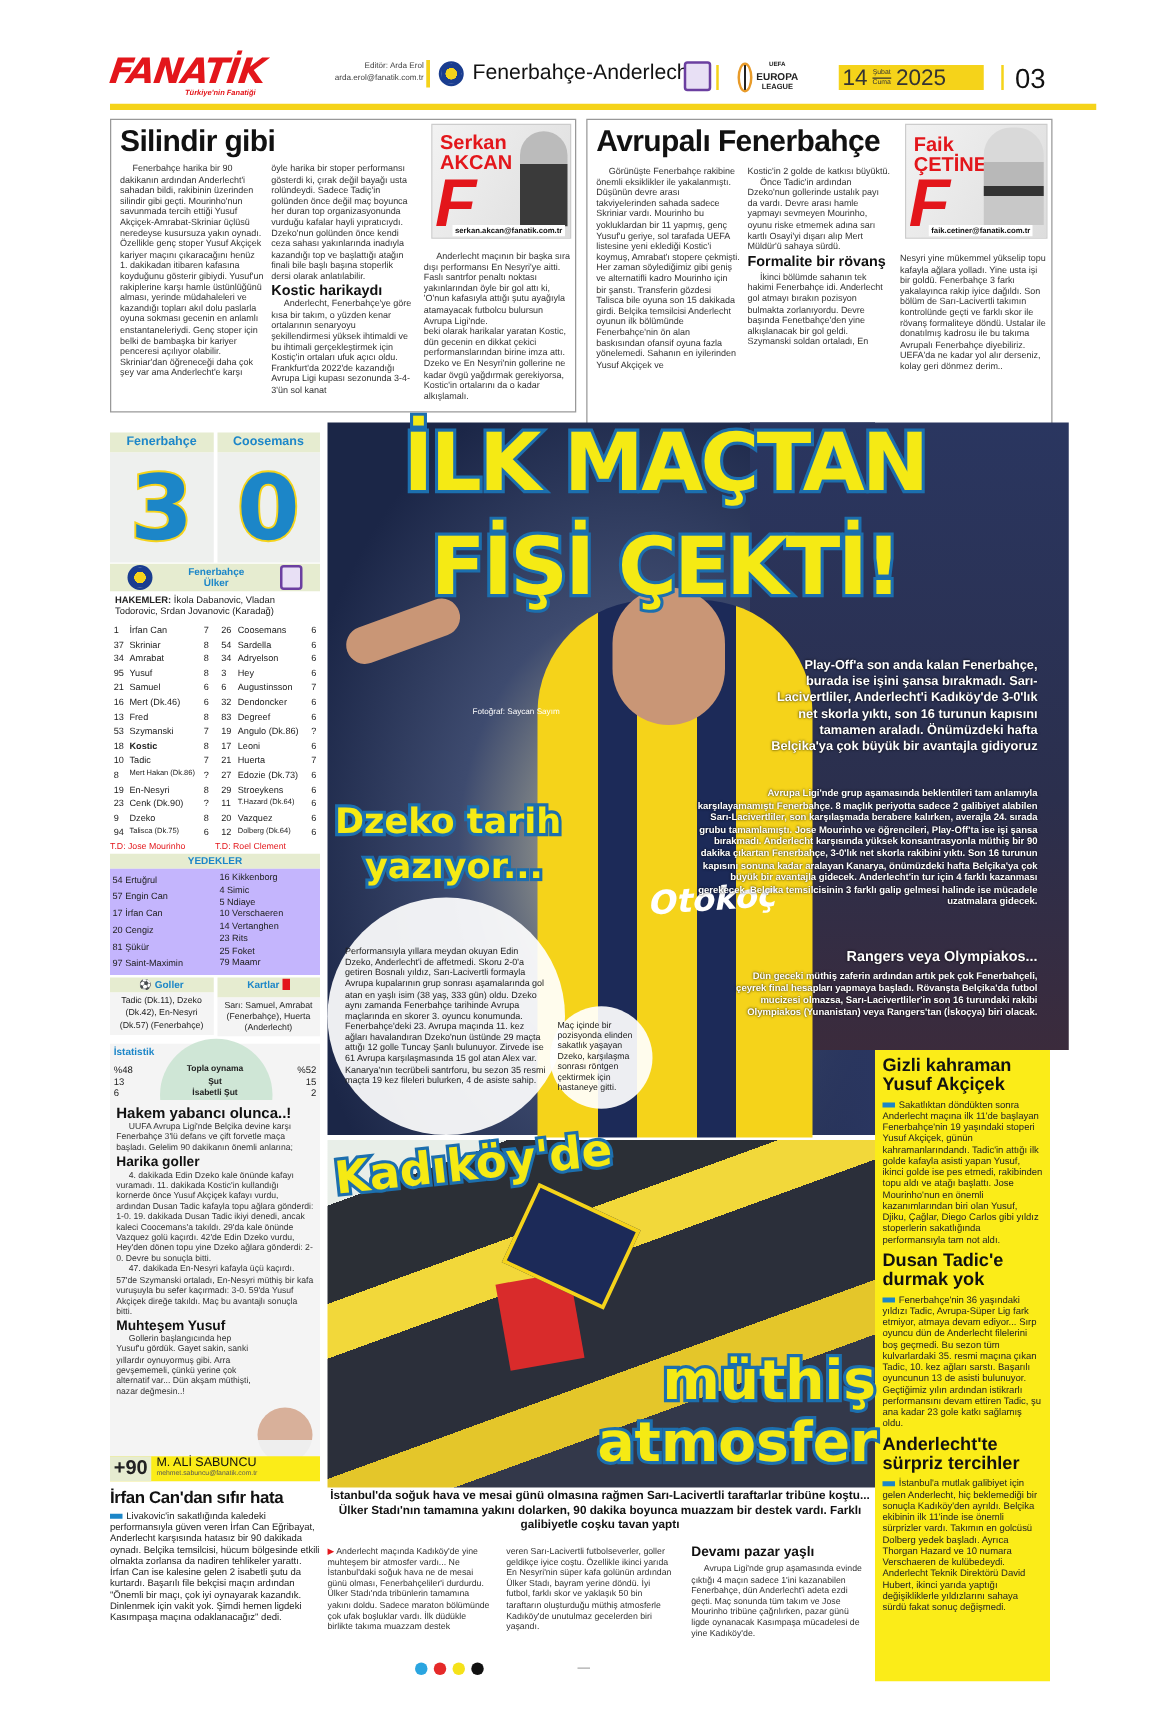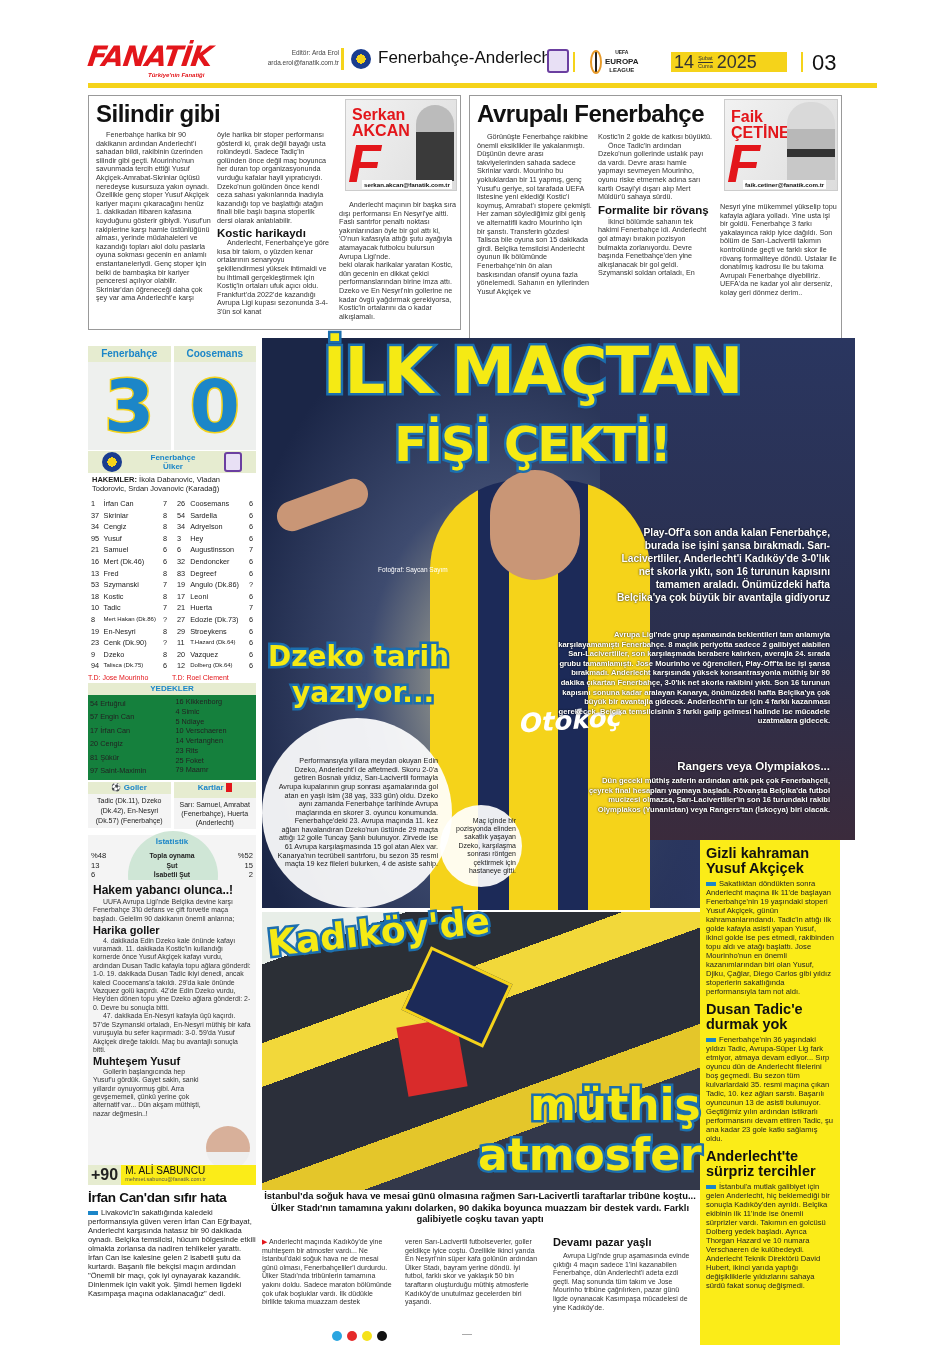--- a/index.html
+++ b/index.html
@@ -44,21 +44,21 @@
 .stat-row{display:flex;justify-content:space-between;font-size:7.6px;line-height:9.6px}
 .stat-lbl{font-weight:bold;font-size:6.8px}
 
 .hero{left:262px;top:338px;width:438px;height:570px;background:radial-gradient(ellipse at 55% 60%,#c8c4a0 0%,#3e4b6f 40%,#1b2647 80%);overflow:hidden}
 .hero-right{left:600px;top:338px;width:255px;height:502px;background:linear-gradient(180deg,#2a3660,#2b2f4d 60%,#3b2b3c);}
 .player{left:430px;top:480px;width:220px;height:430px;background:linear-gradient(90deg,#f5d31a 0 22%,#1c2a58 22% 36%,#f5d31a 36% 58%,#1c2a58 58% 72%,#f5d31a 72%);border-radius:90px 90px 0 0}
 .player-head{left:490px;top:470px;width:90px;height:110px;border-radius:45px;background:#c99676}
 .headline-big{font-family:"DejaVu Sans",sans-serif;font-weight:bold;color:#f5ea14;-webkit-text-stroke:5px #1c6fae;paint-order:stroke fill;text-align:center;letter-spacing:-2px}
 .stroke-title{font-family:"DejaVu Sans",sans-serif;font-weight:bold;color:#f5ea14;-webkit-text-stroke:5px #1c6fae;paint-order:stroke fill}
 .lead-txt{color:#fff;font-weight:bold;text-align:right;text-shadow:0 0 2px #000}
-.circle{border-radius:50%;background:rgba(255,255,255,.92);text-align:right;display:flex;align-items:center;justify-content:center}
+.circle{border-radius:50%;background:rgba(255,255,255,.92);text-align:left;display:flex;align-items:center;justify-content:center}
 .yellow-col{left:700px;top:840px;width:140px;height:505px;background:#fbec18}
 .yc-h{font-weight:bold;font-size:14.5px;line-height:15px;color:#111;margin:6px 0 3px}
 .yc-t{font-size:7.6px;line-height:9px;color:#222}
 .blue-mark{display:inline-block;width:10px;height:4px;background:#1c86c8;margin-right:3px;vertical-align:middle}
 .crowd{left:262px;top:912px;width:438px;height:278px;background:linear-gradient(160deg,#e8eee8 0 12%,#2b2f36 12% 30%,#f2d83a 30% 40%,#2b2f3a 40% 62%,#e4c62a 62% 72%,#33384a 72%);overflow:hidden}
 .dots span{display:inline-block;width:10px;height:10px;border-radius:50%;margin-right:5px}
 </style>
 </head>
 <body>
 
@@ -178,21 +178,21 @@
             <td style="font-size: 7.3px;">İrfan Can</td>
             <td style="text-align: right;">7</td>
           </tr>
           <tr>
             <td>37</td>
             <td style="font-size: 7.3px;">Skriniar</td>
             <td style="text-align: right;">8</td>
           </tr>
           <tr>
             <td>34</td>
-            <td style="font-size: 7.3px;">Cengiz</td>
+            <td style="font-size: 7.3px;">Amrabat</td>
             <td style="text-align: right;">8</td>
           </tr>
           <tr>
             <td>95</td>
             <td style="font-size: 7.3px;">Yusuf</td>
             <td style="text-align: right;">8</td>
           </tr>
           <tr>
             <td>21</td>
             <td style="font-size: 7.3px;">Samuel</td>
@@ -208,21 +208,21 @@
             <td style="font-size: 7.3px;">Fred</td>
             <td style="text-align: right;">8</td>
           </tr>
           <tr>
             <td>53</td>
             <td style="font-size: 7.3px;">Szymanski</td>
             <td style="text-align: right;">7</td>
           </tr>
           <tr>
             <td>18</td>
-            <td style="font-size: 7.3px;">Kostic</td>
+            <td style="font-size: 7.3px; font-weight: bold;">Kostic</td>
             <td style="text-align: right;">8</td>
           </tr>
           <tr>
             <td>10</td>
             <td style="font-size: 7.3px;">Tadic</td>
             <td style="text-align: right;">7</td>
           </tr>
           <tr>
             <td>8</td>
             <td style="font-size: 6px;">Mert Hakan (Dk.86)</td>
@@ -328,21 +328,21 @@
             <td style="text-align: right;">6</td>
           </tr>
         </tbody>
     </table>
   </div>
   <div style="display:flex;font-size:7px;margin-top:1px">
     <span class="td" style="width:50%">T.D: Jose Mourinho</span>
     <span class="td" style="width:50%">T.D: Roel Clement</span>
   </div>
   <div class="band" style="height:12px;line-height:12px;margin-top:2px">YEDEKLER</div>
-  <div style="display:flex;gap:3px;font-size:7.3px;line-height:9.6px;background:#15803d">
+  <div style="display:flex;gap:3px;font-size:7.3px;line-height:9.6px;background:#c4b5fd">
     <div id="home-subs" style="width:50%;padding:2px">
         <div style="line-height: 13.5px;">54  Ertuğrul</div>
         <div style="line-height: 13.5px;">57  Engin Can</div>
         <div style="line-height: 13.5px;">17  İrfan Can</div>
         <div style="line-height: 13.5px;">20  Cengiz</div>
         <div style="line-height: 13.5px;">81  Şükür</div>
         <div style="line-height: 13.5px;">97  Saint-Maximin</div>
       </div>
     <div id="away-subs" style="width:50%;padding:2px">
         <div style="line-height: 9.8px;">16  Kikkenborg</div>
@@ -360,21 +360,21 @@
       <div class="band" style="height:12px;line-height:12px"><span>⚽ </span><span>Goller</span></div>
       <div style="font-size:7px;line-height:10px;text-align:center;background:#f4f4f4;padding:2px">Tadic (Dk.11), Dzeko (Dk.42), En-Nesyri (Dk.57) (Fenerbahçe)</div>
     </div>
     <div style="width:50%">
       <div class="band" style="height:16px;line-height:12px"><span>Kartlar</span> <span style="display:inline-block;width:6px;height:9px;background:#e3161b;vertical-align:middle"></span></div>
       <div style="font-size:7px;line-height:9px;text-align:center;background:#f4f4f4;padding:2px">Sarı: Samuel, Amrabat (Fenerbahçe), Huerta (Anderlecht)</div>
     </div>
   </div>
   <div style="position:relative;margin-top:6px;background:#f4f4f4;padding:2px 3px">
     <div style="position:absolute;left:40px;top:-4px;width:90px;height:90px;border-radius:50%;background:#cfe6d6"></div>
-    <div style="position:relative;text-align:center;color:#1c86c8;font-size:8px;font-weight:bold;height:14px">İstatistik</div>
+    <div style="position:relative;color:#1c86c8;font-size:8px;font-weight:bold;height:14px">İstatistik</div>
     <div id="stats-rows" style="position:relative">
         <div class="stat-row">
           <span>%48</span>
           <span class="stat-lbl">Topla oynama</span>
           <span>%52</span>
         </div>
         <div class="stat-row">
           <span>13</span>
           <span class="stat-lbl">Şut</span>
           <span>15</span>
@@ -436,21 +436,21 @@
 <div class="abs hero">
   <div class="abs" style="left:340px;top:0;width:98px;height:570px;background:linear-gradient(90deg,transparent,#2a3660)"></div>
 </div>
 <div class="abs hero-right"></div>
 <div class="abs player"></div>
 <div class="abs player-head"></div>
 <div class="abs" style="left:275px;top:490px;width:95px;height:30px;border-radius:15px;background:#c99676;transform:rotate(-20deg)"></div>
 <div class="abs" style="left:520px;top:705px;font-family:'DejaVu Sans',sans-serif;font-weight:bold;font-style:italic;color:#fff;font-size:26px;transform:skewY(-4deg)">Otokoç</div>
 
 <div class="abs headline-big" style="left:262px;top:335px;width:540px;font-size:64px;line-height:72px">İLK MAÇTAN</div>
-<div class="abs headline-big" style="left:262px;top:408px;width:540px;font-size:48px;line-height:72px">FİŞİ ÇEKTİ!</div>
+<div class="abs headline-big" style="left:262px;top:418px;width:540px;font-size:64px;line-height:72px">FİŞİ ÇEKTİ!</div>
 
 <div class="abs" style="left:378px;top:566px;font-size:6.5px;color:#fff">Fotoğraf: Saycan Sayım</div>
 
 <div class="abs lead-txt" style="left:610px;top:526px;width:220px;font-size:10.2px;line-height:13px">Play-Off'a son anda kalan Fenerbahçe, burada ise işini şansa bırakmadı. Sarı-Lacivertliler, Anderlecht'i Kadıköy'de 3-0'lık net skorla yıktı, son 16 turunun kapısını tamamen araladı. Önümüzdeki hafta Belçika'ya çok büyük bir avantajla gidiyoruz</div>
 <div class="abs lead-txt" style="left:555px;top:630px;width:275px;font-size:7.6px;line-height:9.6px">Avrupa Ligi'nde grup aşamasında beklentileri tam anlamıyla karşılayamamıştı Fenerbahçe. 8 maçlık periyotta sadece 2 galibiyet alabilen Sarı-Lacivertliler, son karşılaşmada berabere kalırken, averajla 24. sırada grubu tamamlamıştı. Jose Mourinho ve öğrencileri, Play-Off'ta ise işi şansa bırakmadı. Anderlecht karşısında yüksek konsantrasyonla müthiş bir 90 dakika çıkartan Fenerbahçe, 3-0'lık net skorla rakibini yıktı. Son 16 turunun kapısını sonuna kadar aralayan Kanarya, önümüzdeki hafta Belçika'ya çok büyük bir avantajla gidecek. Anderlecht'in tur için 4 farklı kazanması gerekecek. Belçika temsilcisinin 3 farklı galip gelmesi halinde ise mücadele uzatmalara gidecek.</div>
 <div class="abs lead-txt" style="left:600px;top:760px;width:230px;font-size:11.5px">Rangers veya Olympiakos...</div>
 <div class="abs lead-txt" style="left:580px;top:776px;width:250px;font-size:7.6px;line-height:9.6px">Dün geceki müthiş zaferin ardından artık pek çok Fenerbahçeli, çeyrek final hesapları yapmaya başladı. Rövanşta Belçika'da futbol mucizesi olmazsa, Sarı-Lacivertliler'in son 16 turundaki rakibi Olympiakos (Yunanistan) veya Rangers'tan (İskoçya) biri olacak.</div>
 
 <div class="abs stroke-title" style="left:268px;top:642px;font-size:28px;line-height:30px">Dzeko tarih</div>
 <div class="abs stroke-title" style="left:292px;top:678px;font-size:28px;line-height:30px">yazıyor...</div>

